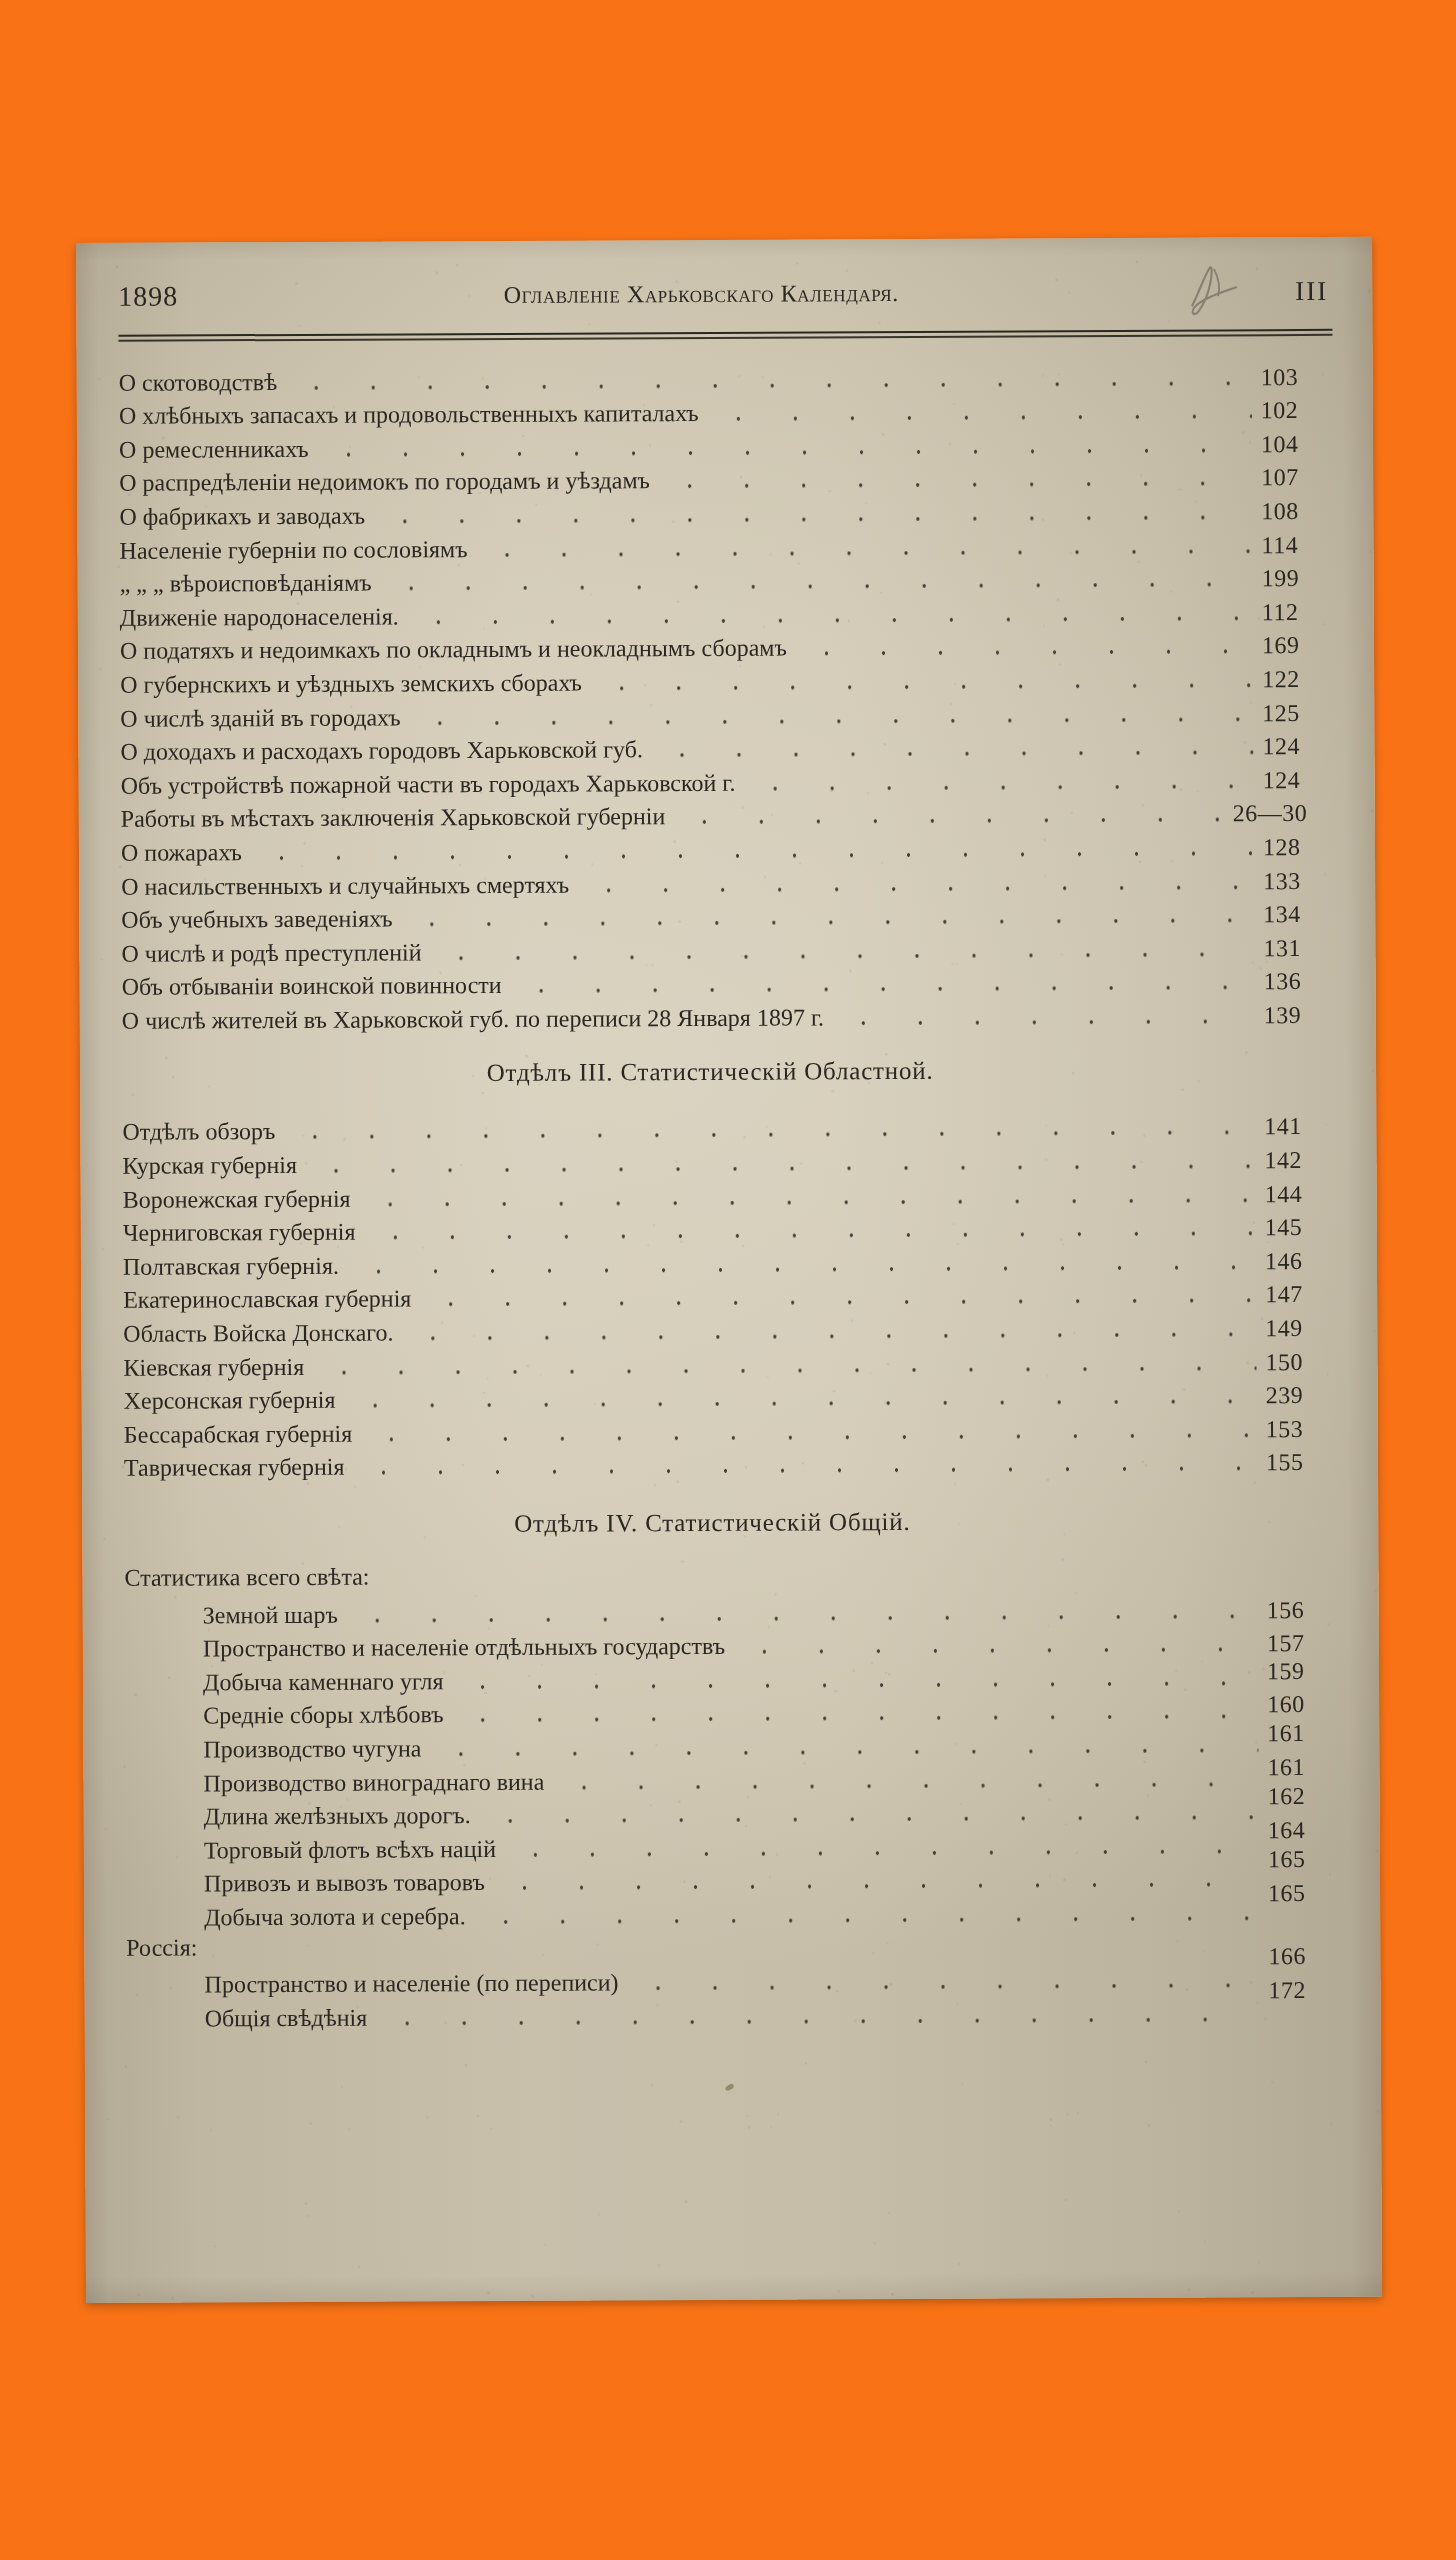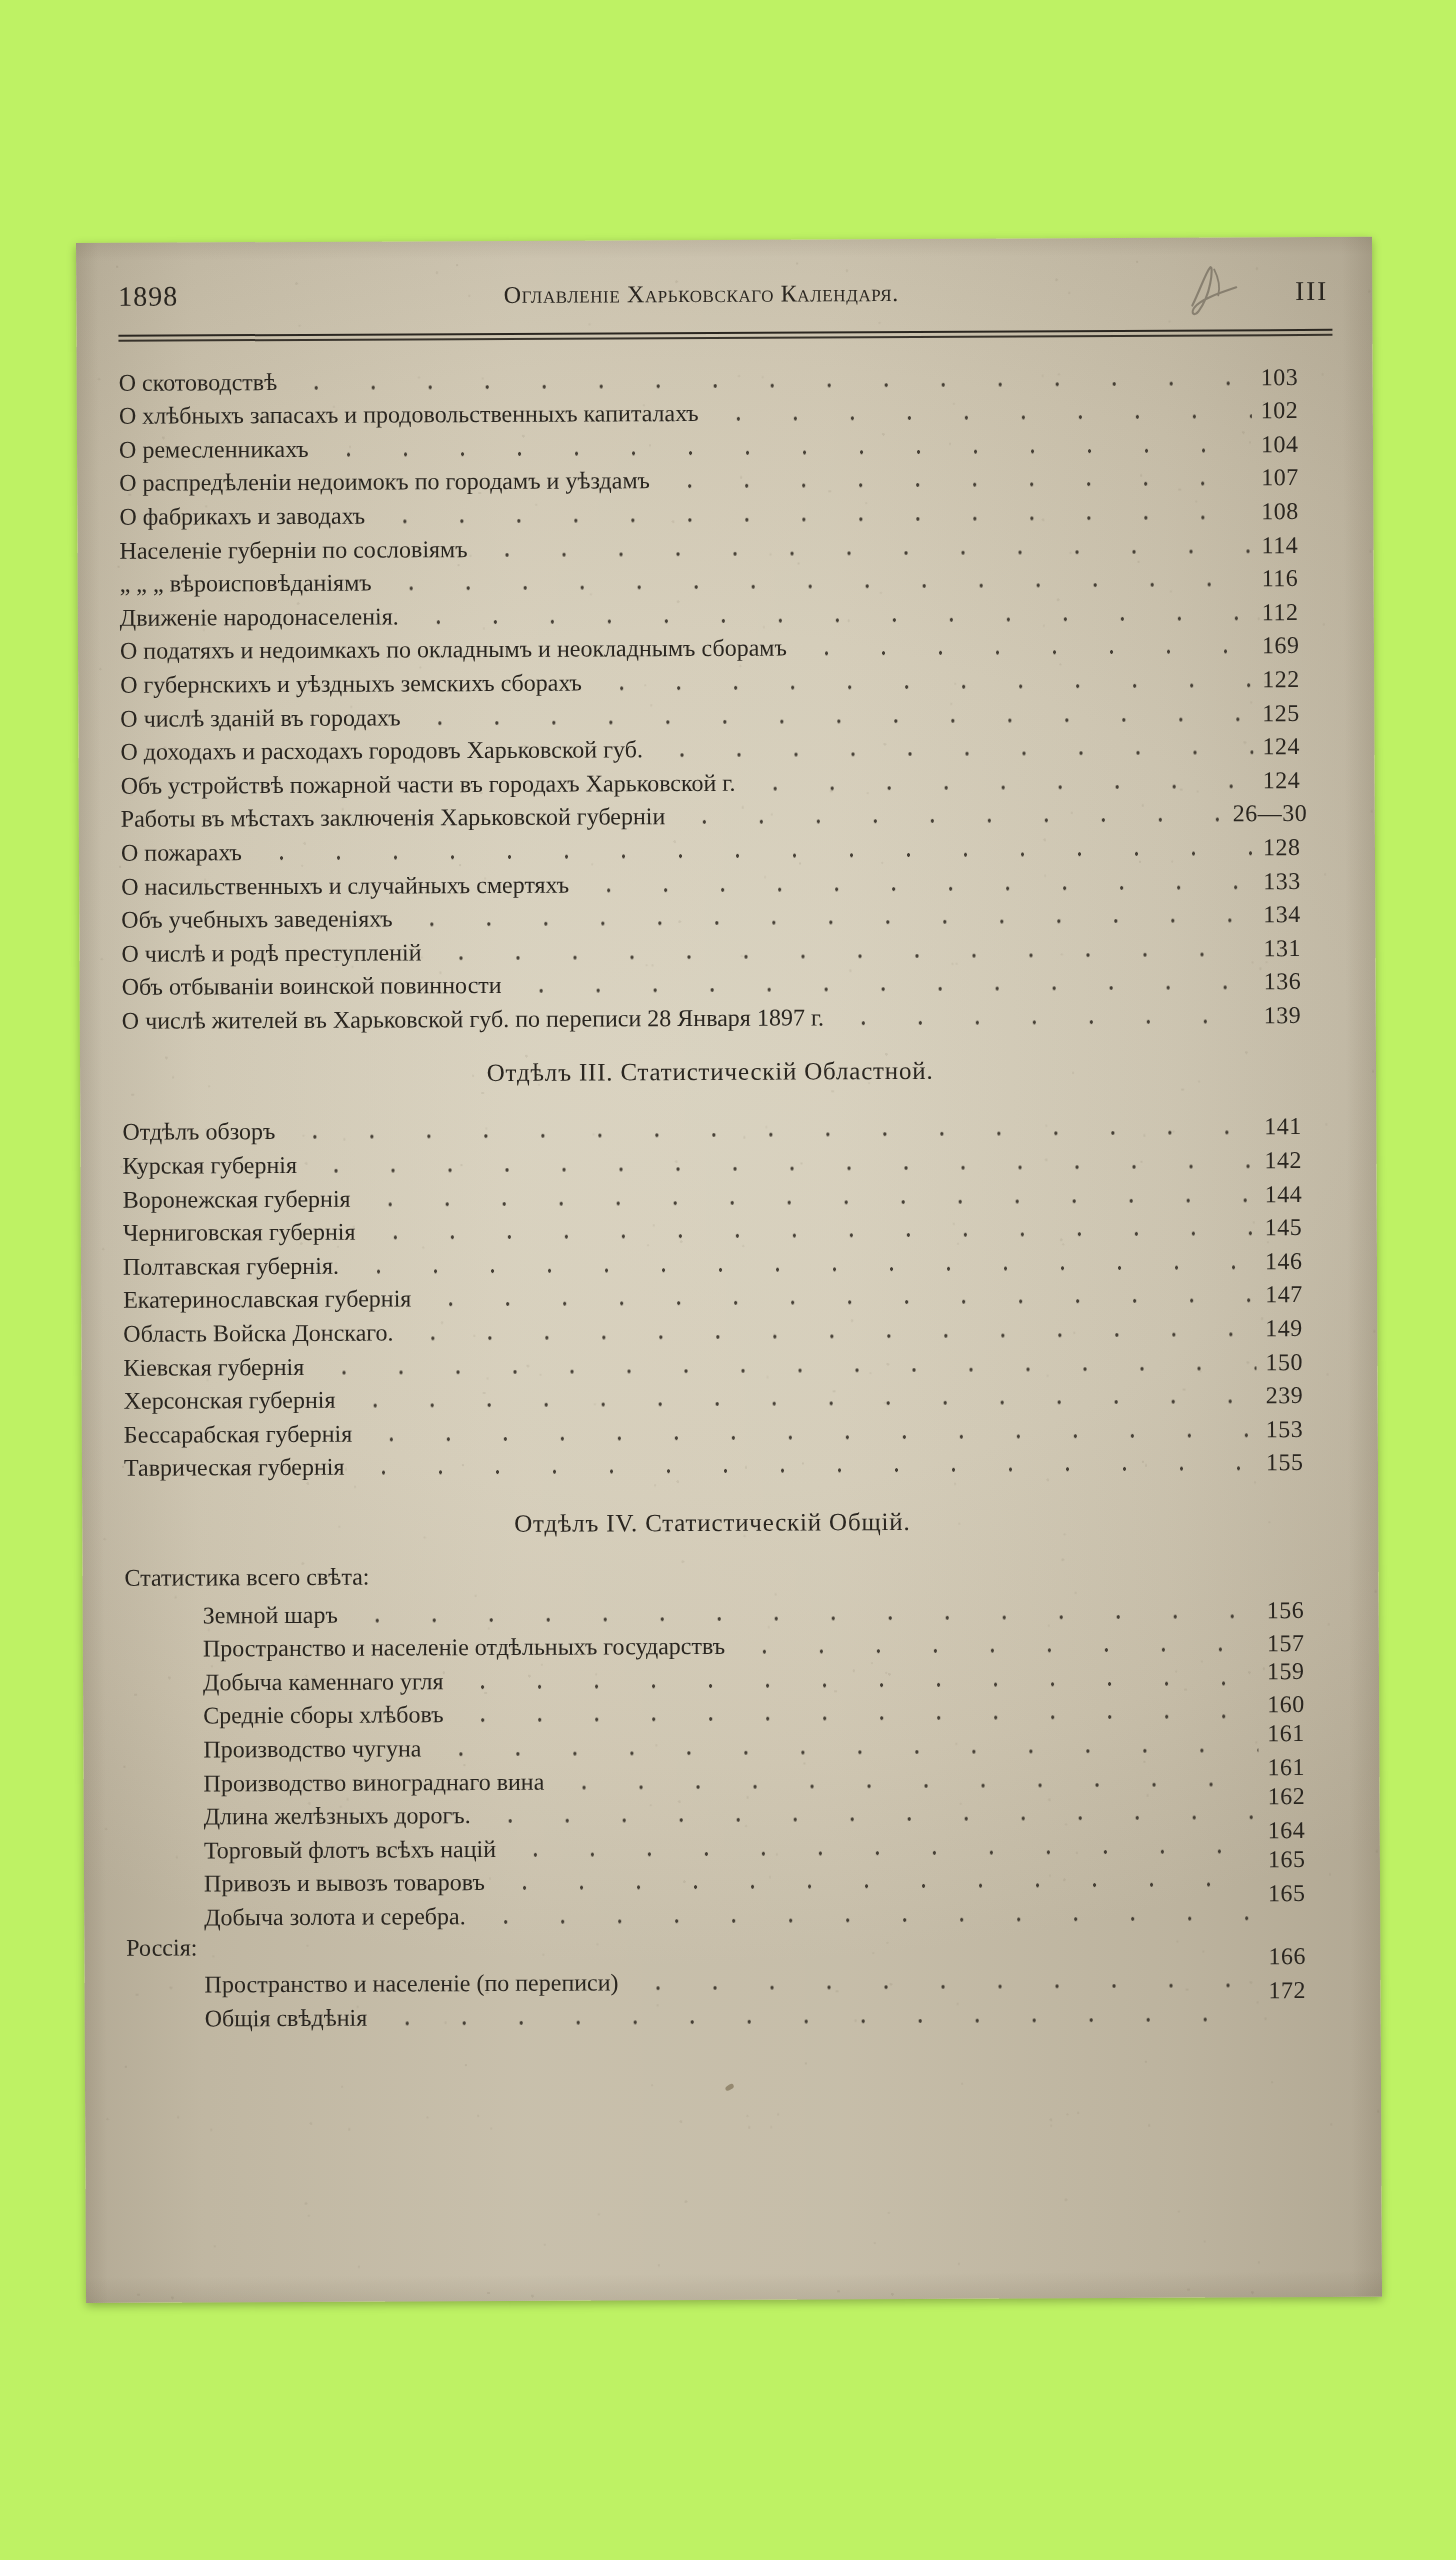--- a/index.html
+++ b/index.html
@@ -5,21 +5,21 @@
   html,body{margin:0;padding:0;}
   body{
     width:1456px;height:2560px;
     background:#ffffff;
     font-family:"Liberation Serif", serif;
     overflow:hidden;
   }
   #scan{
     position:absolute;
     left:0;top:0;width:1456px;height:2560px;
-    background:#bef264;
+    background:#f97316;
   }
   
   #page{
     position:absolute;
     left:76px; top:243px;
     width:1296px; height:2060px;
     background:
       radial-gradient(ellipse 1400px 900px at 46% 40%, #d6cfbc 0%, #d2cab6 48%, #cbc2ad 78%, #c2b9a4 100%);
     box-shadow: 0 3px 10px rgba(0,0,0,.28);
     transform: rotate(-0.28deg);
@@ -216,21 +216,21 @@
               <span class="pg">108</span>
             </div>
           <div class="row">
               <span class="lbl">Населеніе губерніи по сословіямъ</span>
               <span class="dots"></span>
               <span class="pg">114</span>
             </div>
           <div class="row">
               <span class="lbl">„          „          „   вѣроисповѣданіямъ</span>
               <span class="dots"></span>
-              <span class="pg">116</span>
+              <span class="pg">199</span>
             </div>
           <div class="row">
               <span class="lbl">Движеніе народонаселенія.</span>
               <span class="dots"></span>
               <span class="pg">112</span>
             </div>
           <div class="row">
               <span class="lbl">О податяхъ и недоимкахъ по окладнымъ и неокладнымъ сборамъ</span>
               <span class="dots"></span>
               <span class="pg">169</span>

